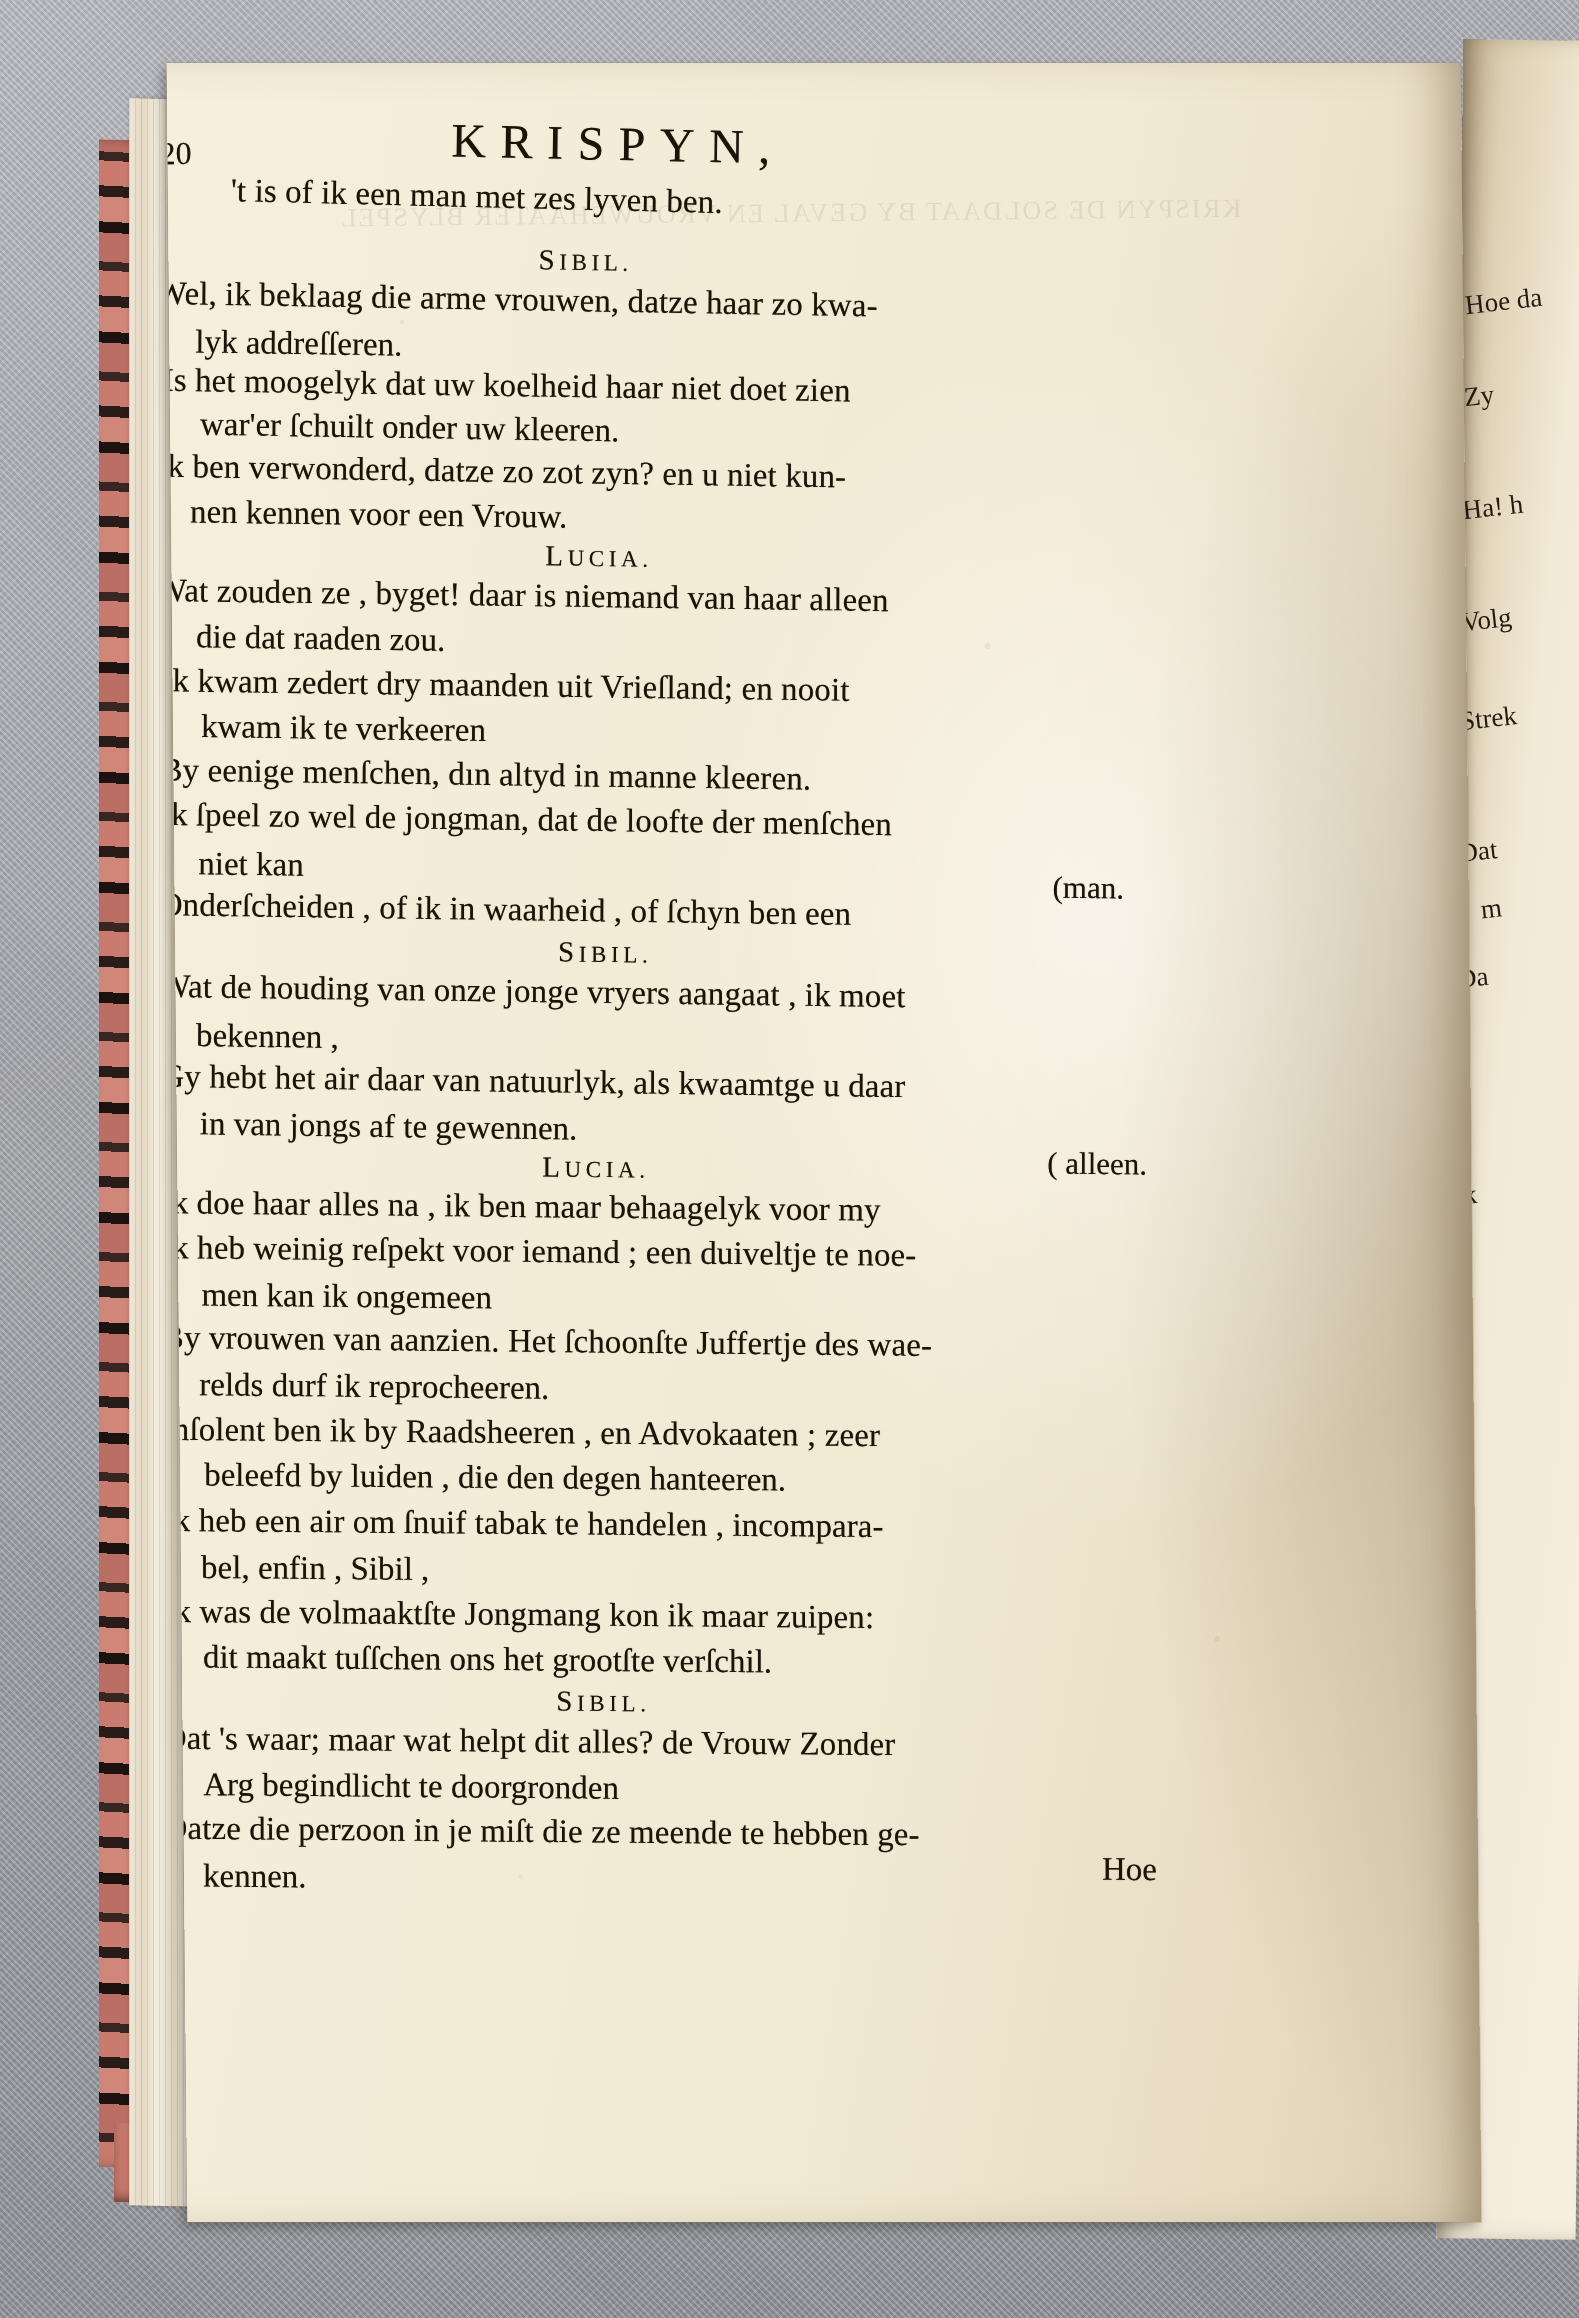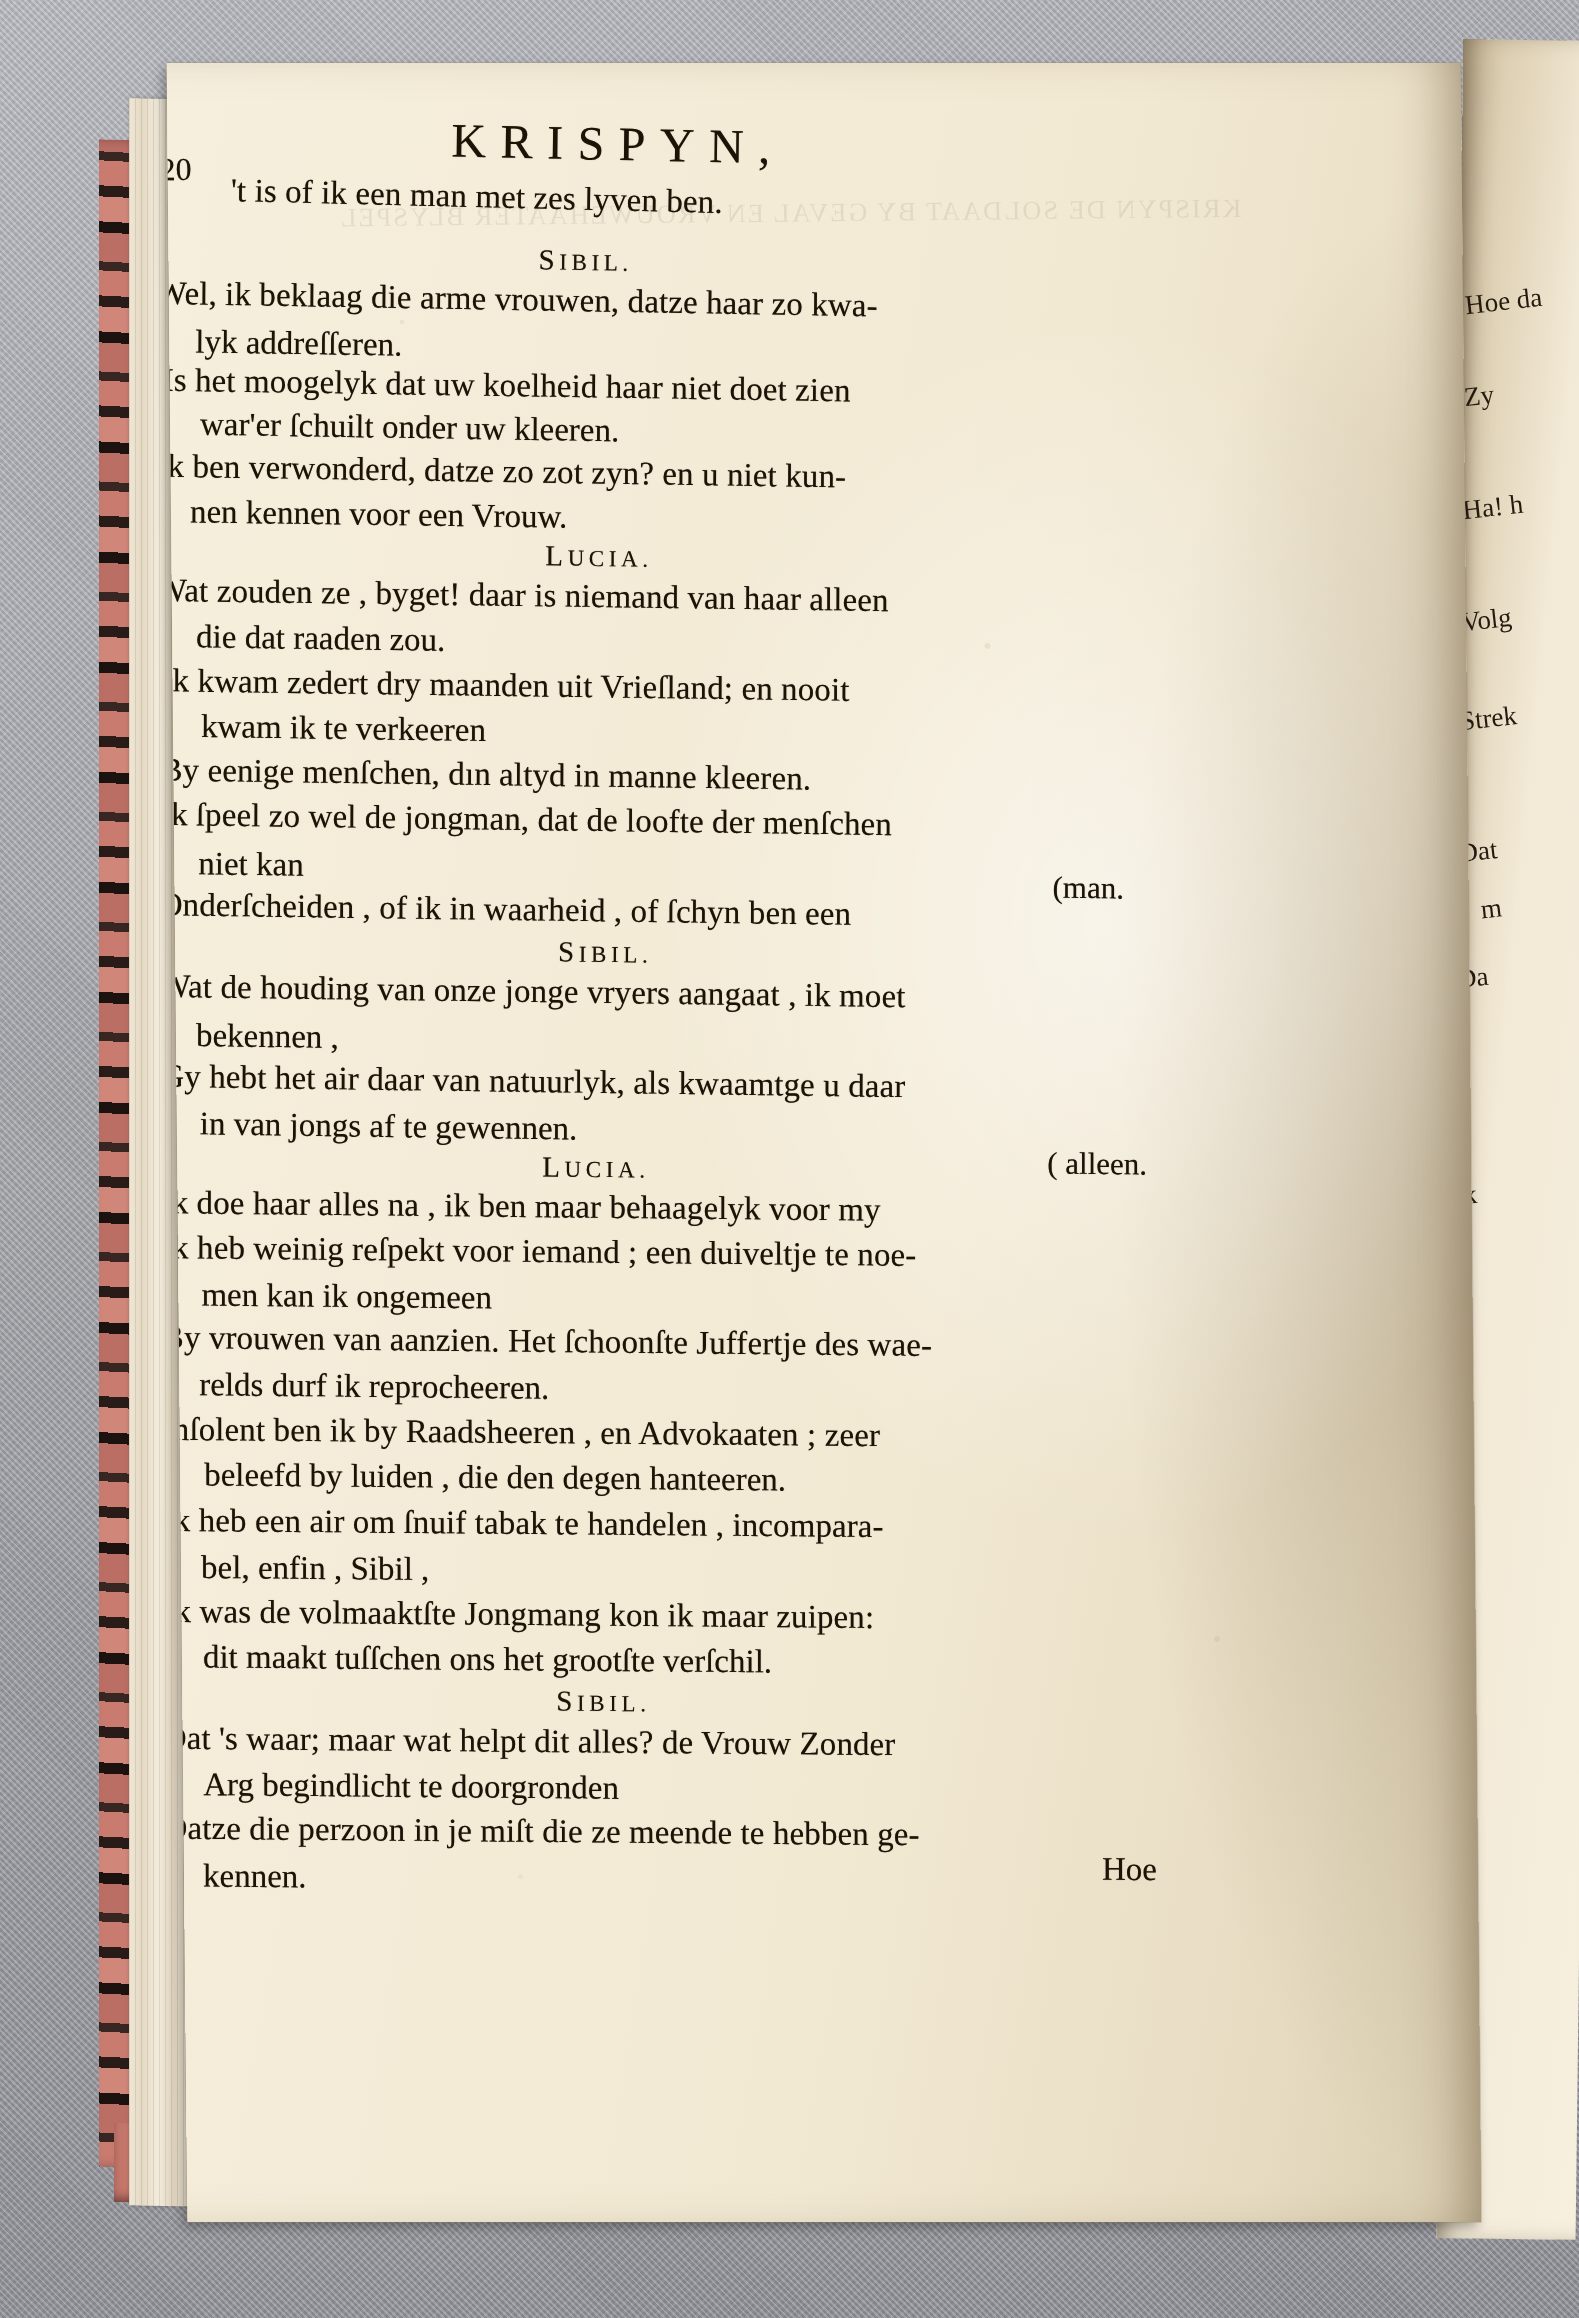--- a/index.html
+++ b/index.html
@@ -126,21 +126,21 @@
       <div style="top:1426px">K</div>
     </div>
   </div>
 
   <div id="verso">
 
     <div id="showthrough">KRISPYN DE SOLDAAT BY GEVAL EN VROUWEHAATER BLYSPEL</div>
 
     <div id="block">
 
-      <div class="ln folio" style="left:-8px;top:88px;transform:rotate(-.4deg);">20</div>
+      <div class="ln folio" style="left:-8px;top:72px;transform:rotate(-.4deg);">20</div>
       <div class="ln title" style="left:284px;top:53px;transform:rotate(1.2deg);">KRISPYN,</div>
       <div class="ln body" style="left:63px;top:115px;transform:rotate(1.4deg);">'t is of ik een man met zes lyven ben.</div>
 
       <div class="ln spk" style="left:370px;top:181px;transform:rotate(1.0deg);"><span class="c1">S</span>IBIL.</div>
 
       <div class="ln body" style="left:-13.2px;top:218px;transform:rotate(1.0deg);">Wel, ik beklaag die arme vrouwen, datze haar zo kwa-</div>
       <div class="ln ind" style="left:26.4px;top:262px;transform:rotate(.9deg);">lyk addreſſeren.</div>
       <div class="ln body" style="left:-6.6px;top:304px;transform:rotate(.9deg);">Is het moogelyk dat uw koelheid haar niet doet zien</div>
       <div class="ln ind" style="left:30px;top:346px;transform:rotate(.9deg);">war'er ſchuilt onder uw kleeren.</div>
       <div class="ln body" style="left:-14.5px;top:390px;transform:rotate(.9deg);">Ik ben verwonderd, datze zo zot zyn? en u niet kun-</div>

